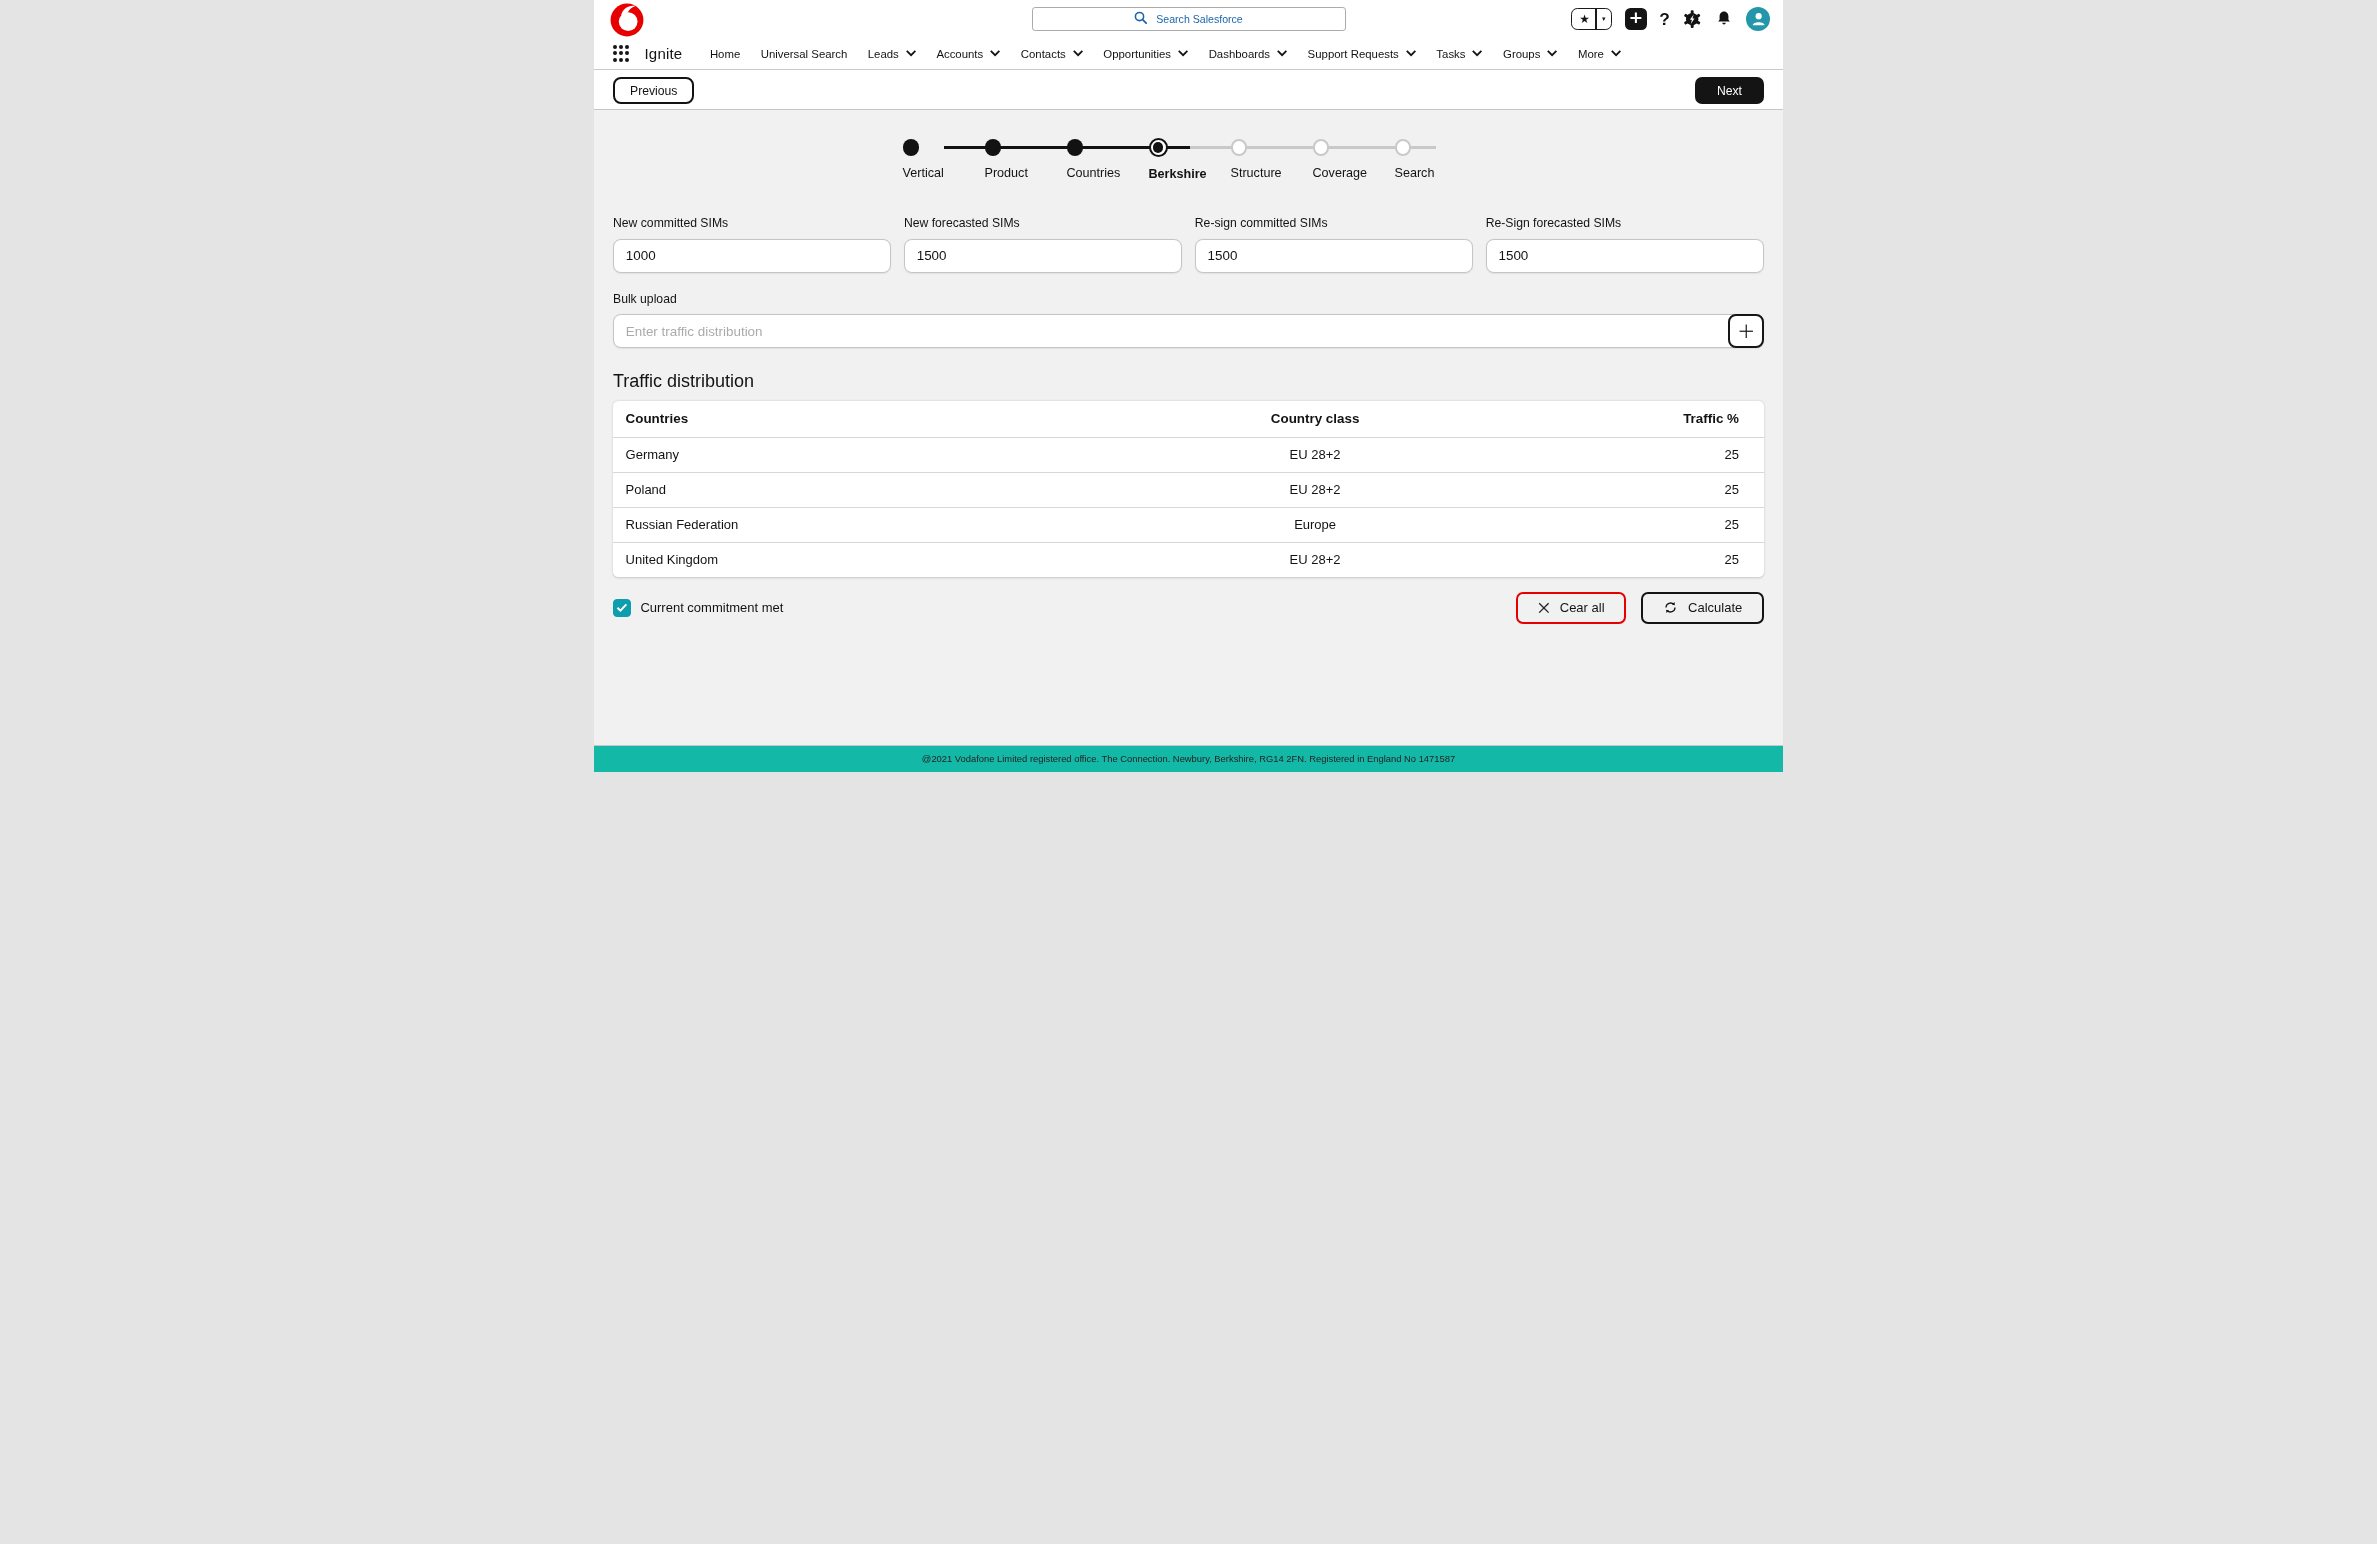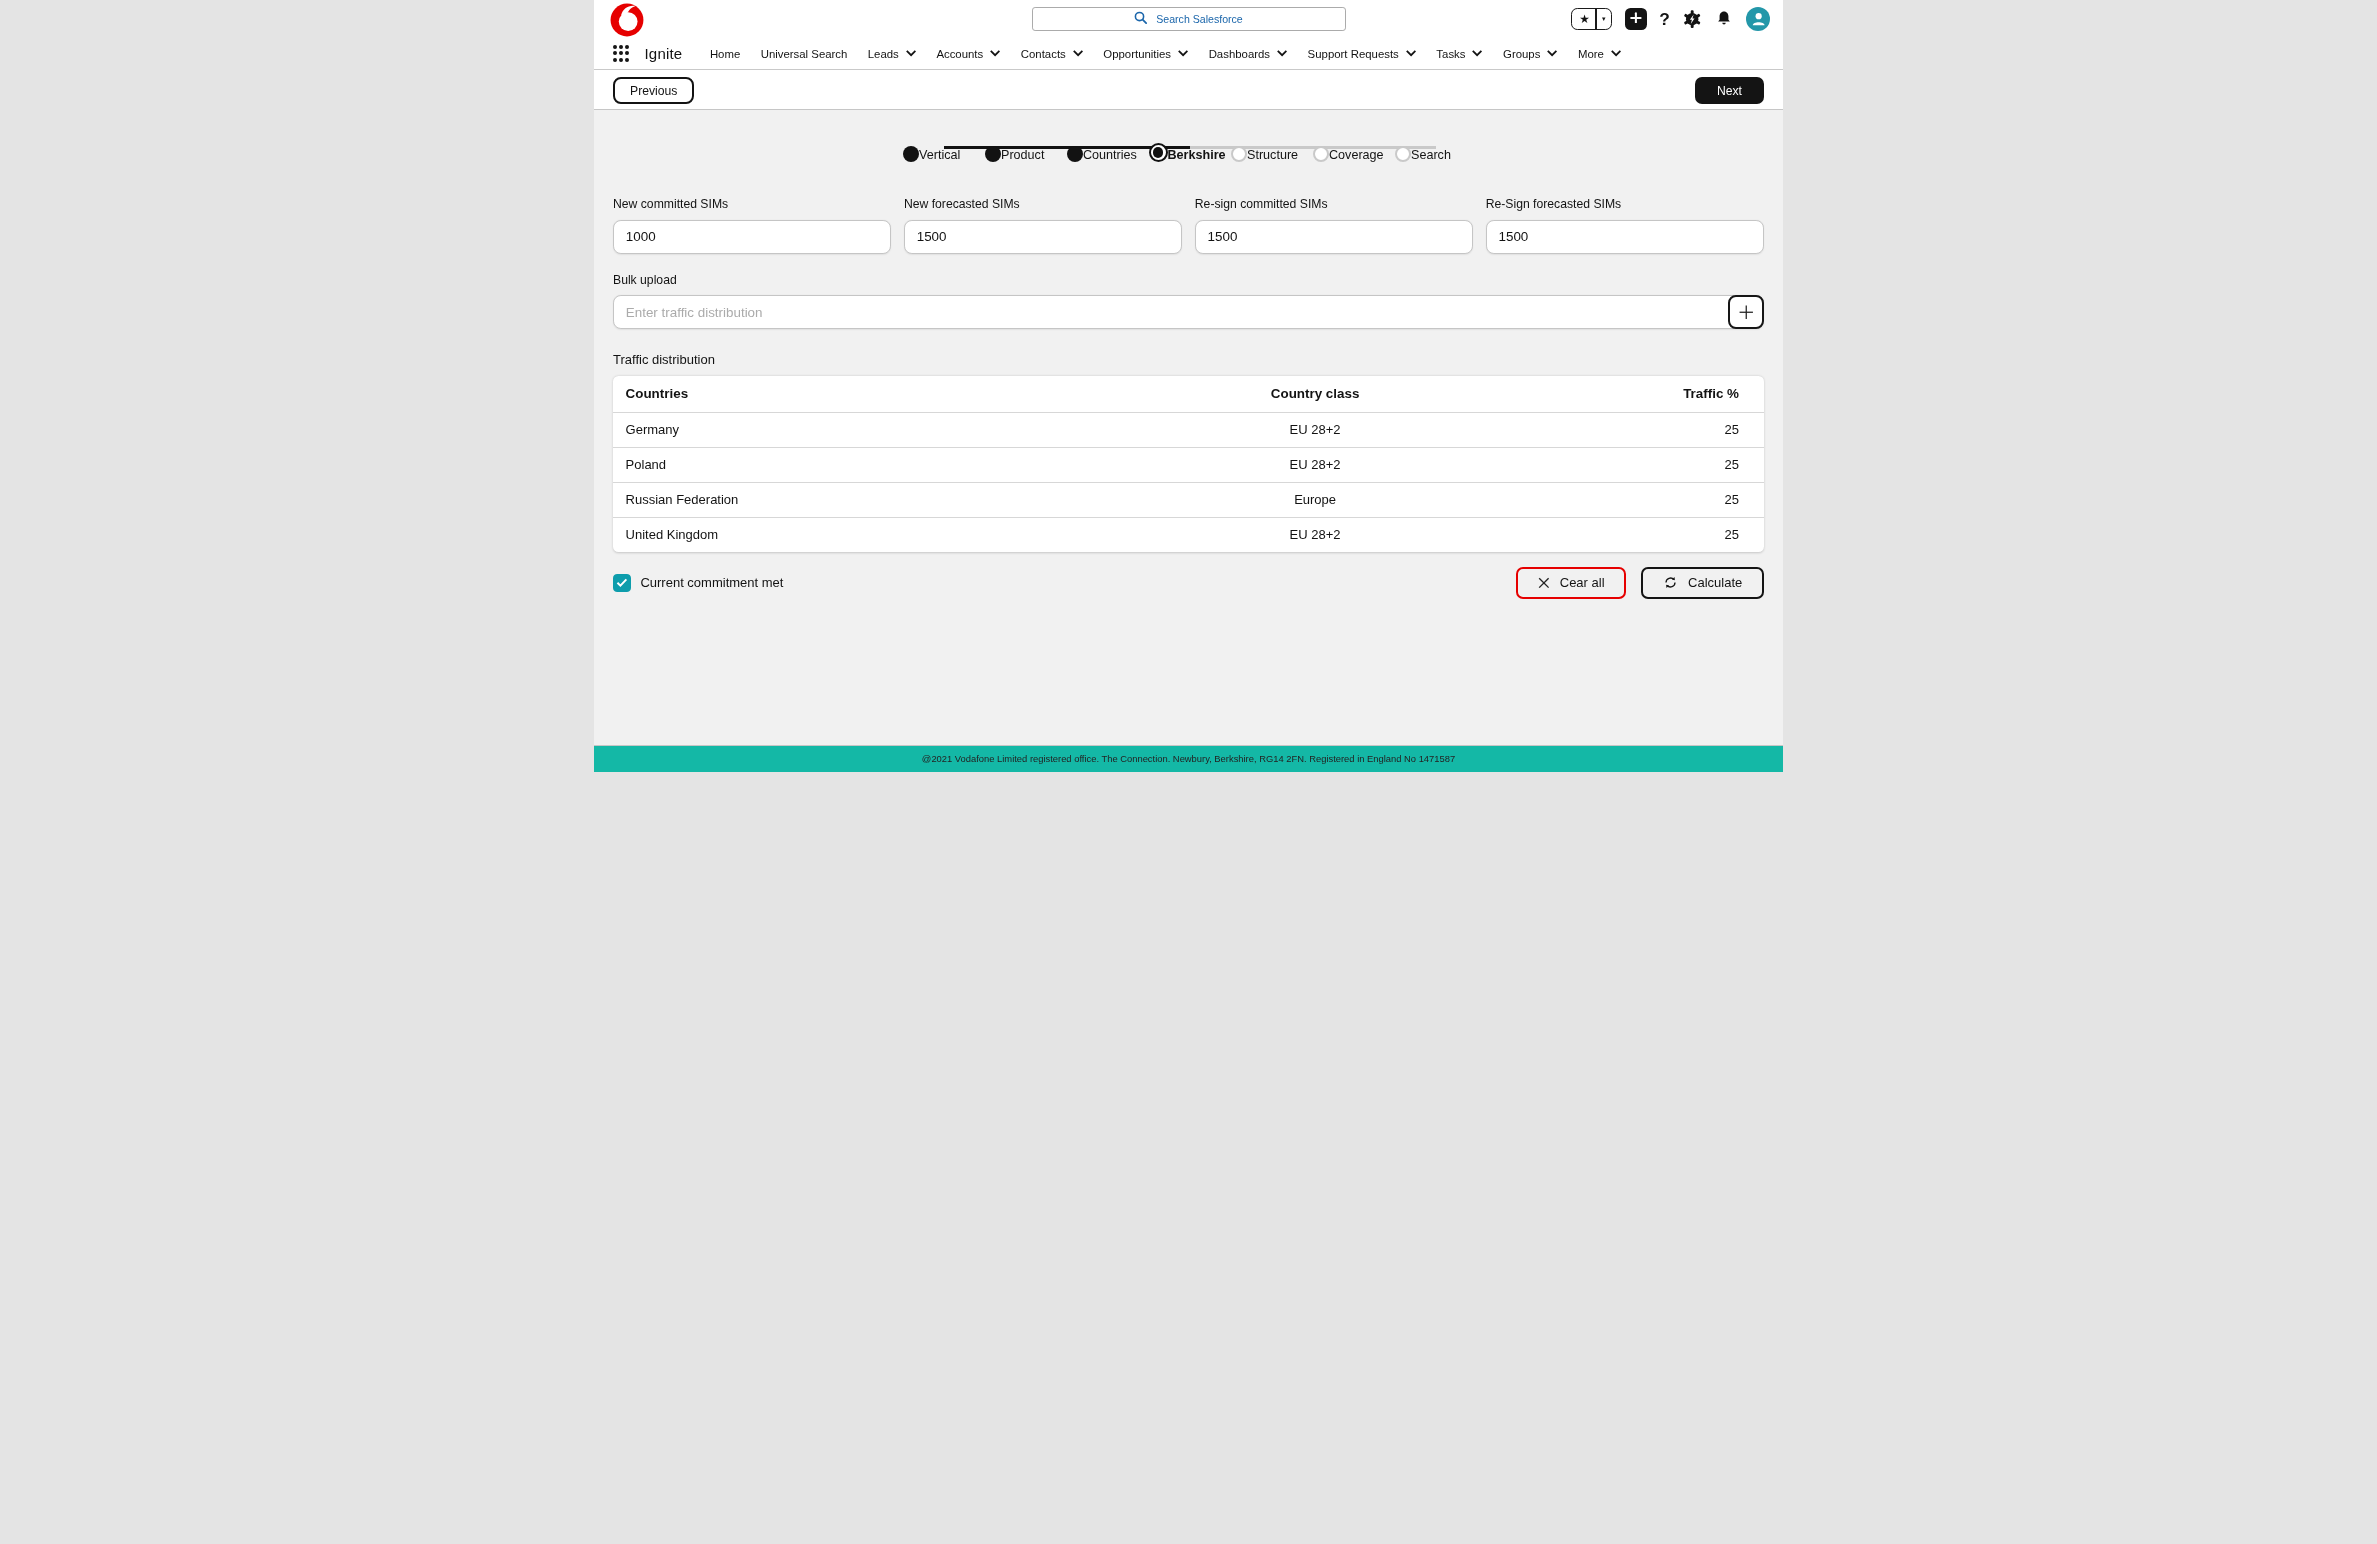--- a/index.html
+++ b/index.html
@@ -34,21 +34,21 @@
   .toolbar { position: relative; height: 40px; background: #fff; border-bottom: 1.2px solid #c6c6c6; }
   .btn-prev { position: absolute; left: 19px; top: 7px; height: 27px; padding: 0 15px; border: 2px solid #131313; border-radius: 7.9px;
     background: #fff; font-size: 12.2px; display: flex; align-items: center; cursor: pointer; font-family: inherit; color: #131313; }
   .btn-next { position: absolute; right: 19px; top: 7px; height: 27px; padding: 0 22px; border: none; border-radius: 7px;
     background: #141414; color: #fff; font-size: 12.2px; display: flex; align-items: center; cursor: pointer; font-family: inherit; }
 
   
   .content { padding: 0 19px; }
 
   .stepper { width: 572px; margin: 28px auto 0; display: grid; grid-template-columns: repeat(7, 82px); }
-  .step { position: relative; display: flex; flex-direction: row; align-items: flex-end; cursor: pointer; }
+  .step { position: relative; display: flex; flex-direction: column; align-items: flex-start; cursor: pointer; }
   .dot { position: relative; z-index: 2; width: 16.5px; height: 16.5px; margin-top: 1.2px; border-radius: 50%; background: #fff; }
   .step.complete .dot { background: #121212; }
   .step.upcoming .dot { border: 2px solid #c9c9c9; }
   .step.current .dot { width: 19px; height: 19px; margin-top: 0; border: 2px solid #121212; }
   .step.current .dot::after { content: ""; position: absolute; inset: 2.2px; background: #121212; border-radius: 50%; }
   .connector { position: absolute; z-index: 1; top: 8.3px; left: -41px; width: 82px; height: 2.4px; }
   .connector.done { background: #121212; }
   .connector.todo { background: #c9c9c9; }
   .step-label { margin-top: 10.2px; font-size: 12.6px; }
   .step.current .step-label { font-weight: 700; }
@@ -304,21 +304,21 @@
         <span class="bulk-add">
           <svg width="16.5" height="16.5" viewBox="0 0 21 21">
             <line x1="10.5" y1="2" x2="10.5" y2="19" stroke="#222" stroke-width="1.6"></line>
             <line x1="2" y1="10.5" x2="19" y2="10.5" stroke="#222" stroke-width="1.6"></line>
           </svg>
         </span>
       </div>
     </div>
 
     <div class="table-section">
-      <div class="field-label" style="font-size:13px;">Traffic distribution</div>
+      <div class="field-label" style="font-size:18px;">Traffic distribution</div>
       <div class="table-card">
         <div class="trow thead">
           <span class="tc-country">Countries</span>
           <span class="tc-class">Country class</span>
           <span class="tc-traffic">Traffic %</span>
         </div>
         <div class="trow">
           <span class="tc-country">Germany</span>
           <span class="tc-class">EU 28+2</span>
           <span class="tc-traffic">25</span>

